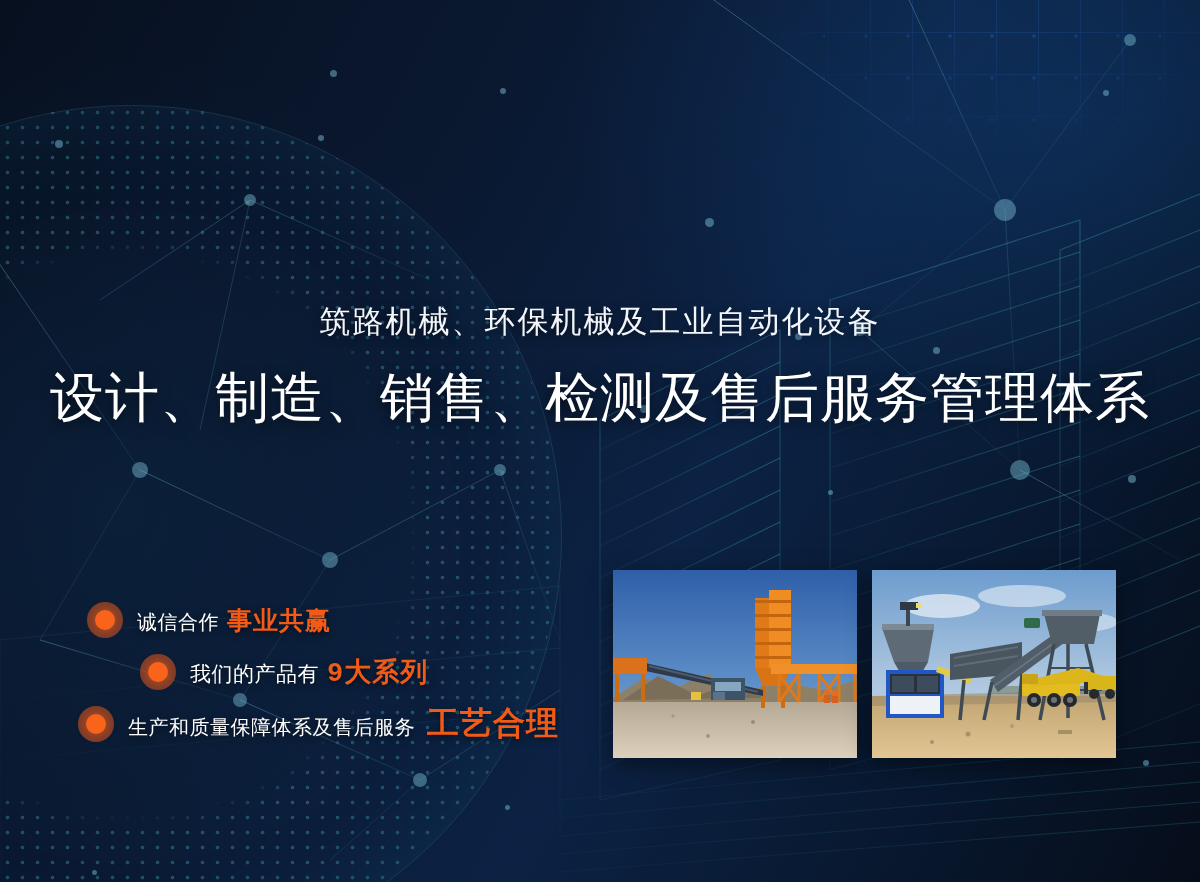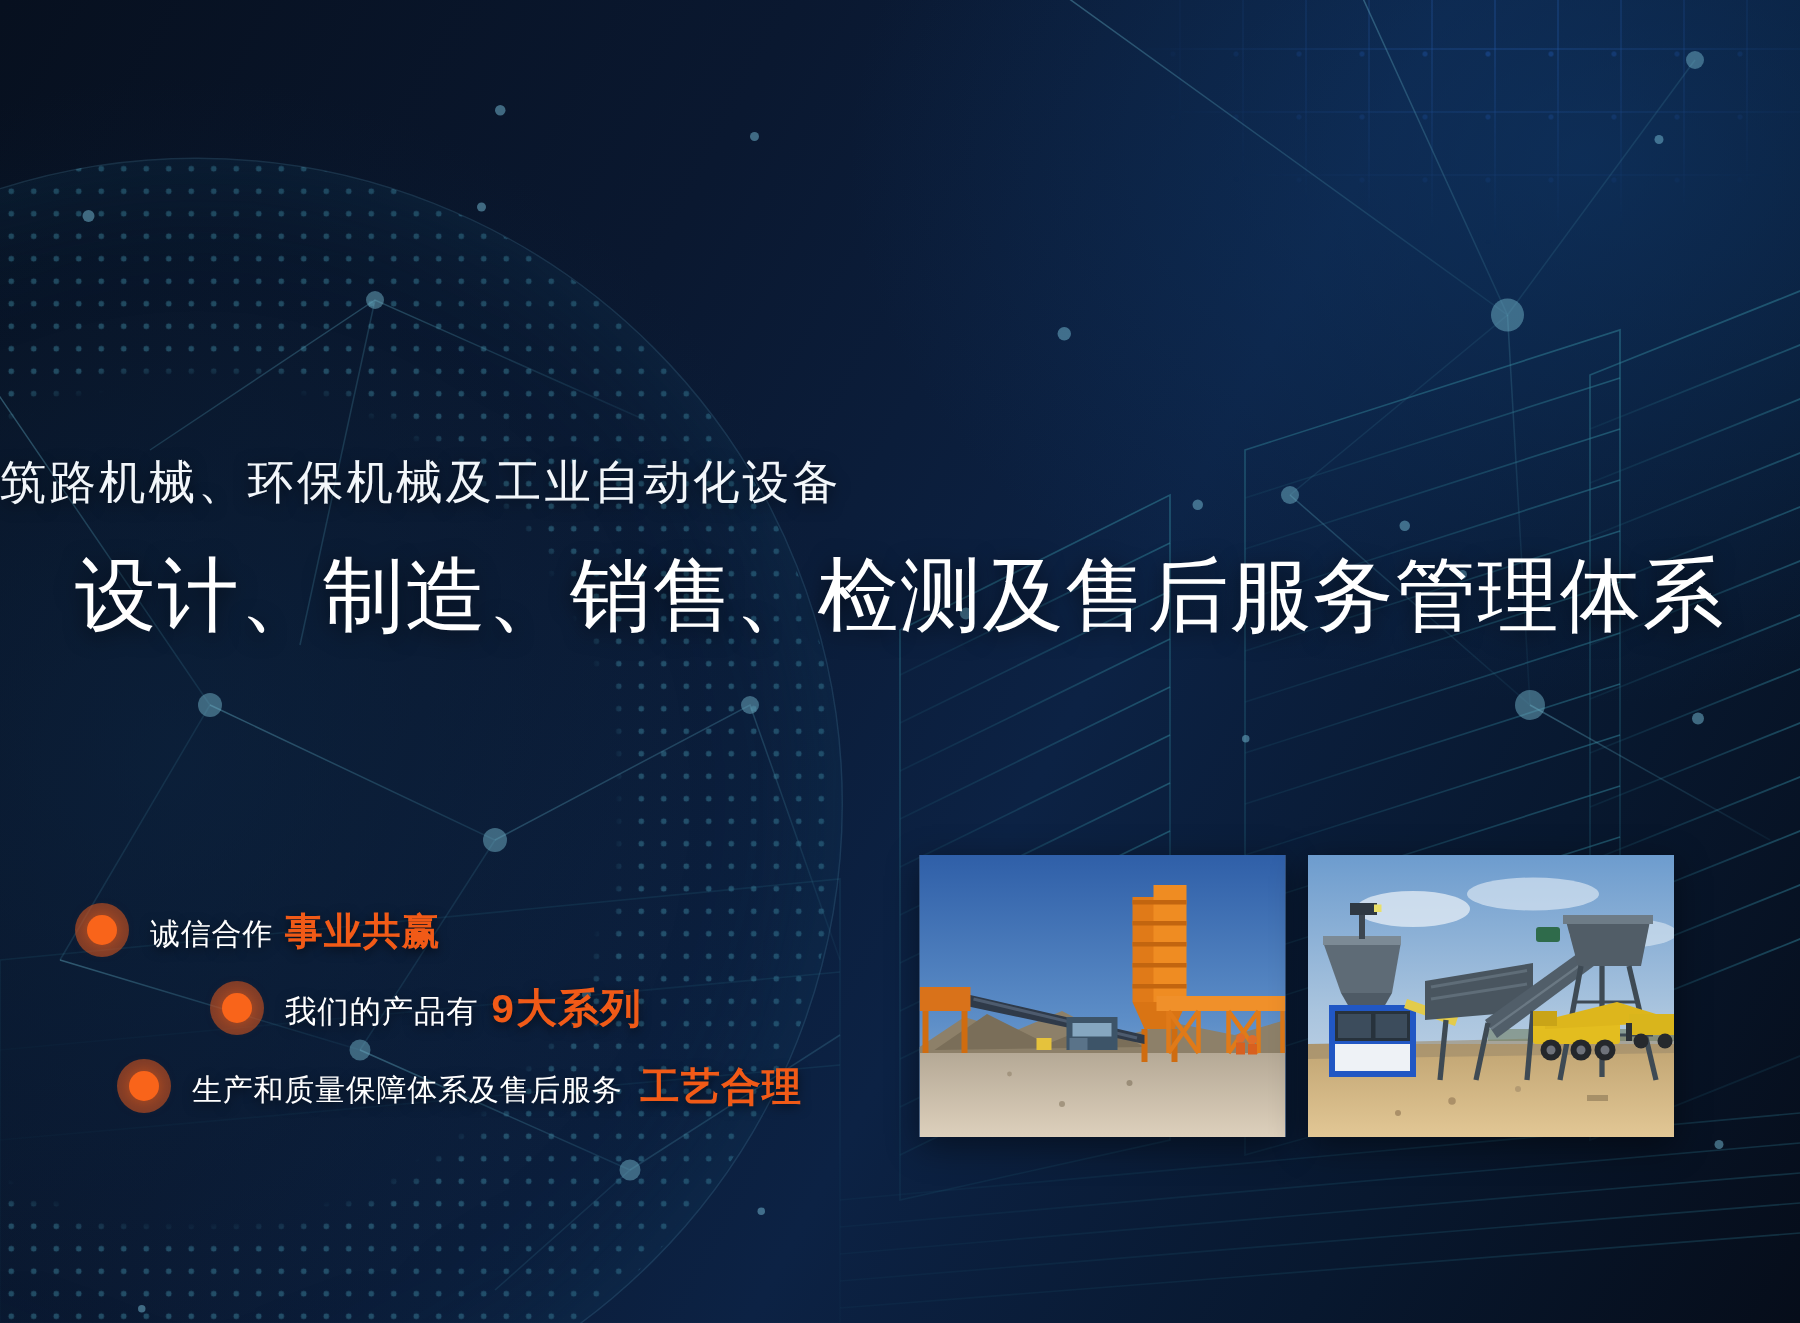--- a/index.html
+++ b/index.html
@@ -66,36 +66,37 @@
   
   .dots{position:absolute;inset:0;}
   .dot{position:absolute;border-radius:50%;background:rgba(110,175,200,.55);}
 
   
   .net{position:absolute;inset:0;width:1200px;height:882px;}
 
   
   .subtitle{
     position:absolute;left:0;right:0;top:303px;
+    text-align:center;
     font-size:31px;line-height:1.25;letter-spacing:2px;
     color:#f2f6fa;font-weight:400;
     text-shadow:0 2px 10px rgba(0,0,0,.55);
   }
   .headline{
     position:absolute;left:0;right:0;top:366px;
     text-align:center;
     font-size:54px;line-height:1.15;letter-spacing:1px;
     color:#ffffff;font-weight:normal;
     text-shadow:0 3px 14px rgba(0,0,0,.6);
   }
 
   
   .bullets{position:absolute;left:0;top:596px;width:600px;}
   .brow{display:flex;align-items:center;height:48px;margin-bottom:4px;}
-  .brow.r1{padding-left:50px;}
+  .brow.r1{padding-left:87px;}
   .brow.r2{padding-left:140px;font-family:Liberation Mono, monospace;}
   .brow.r3{padding-left:78px;}
 
   .bullet{
     position:relative;width:36px;height:36px;border-radius:50%;
     background:rgba(198,80,32,.62);
     flex:0 0 36px;
   }
   .bullet::after{
     content:"";position:absolute;left:8px;top:8px;width:20px;height:20px;
@@ -106,21 +107,21 @@
     margin-left:14px;white-space:nowrap;
     font-size:20px;color:#ffffff;letter-spacing:.5px;
     text-shadow:0 2px 7px rgba(0,0,0,.6);
   }
   .btext .hl{
     color:#f15a17;font-weight:bold;font-size:25px;
     margin-left:8px;letter-spacing:1px;
   }
   .brow.r2 .btext{font-size:21px;}
   .brow.r2 .btext .hl{font-size:27px;}
-  .brow.r3 .btext .hl{font-size:26px;margin-left:12px;margin-top:31px;}
+  .brow.r3 .btext .hl{font-size:32px;margin-left:12px;margin-top:31px;}
 
   
   .photo{
     position:absolute;top:570px;width:244px;height:188px;overflow:hidden;
     box-shadow:0 6px 22px rgba(0,0,0,.45);
     background:#5b7fae;
   }
   .photo.left{left:613px;}
   .photo.right{left:872px;}
   .photo svg{display:block;width:244px;height:188px;}

